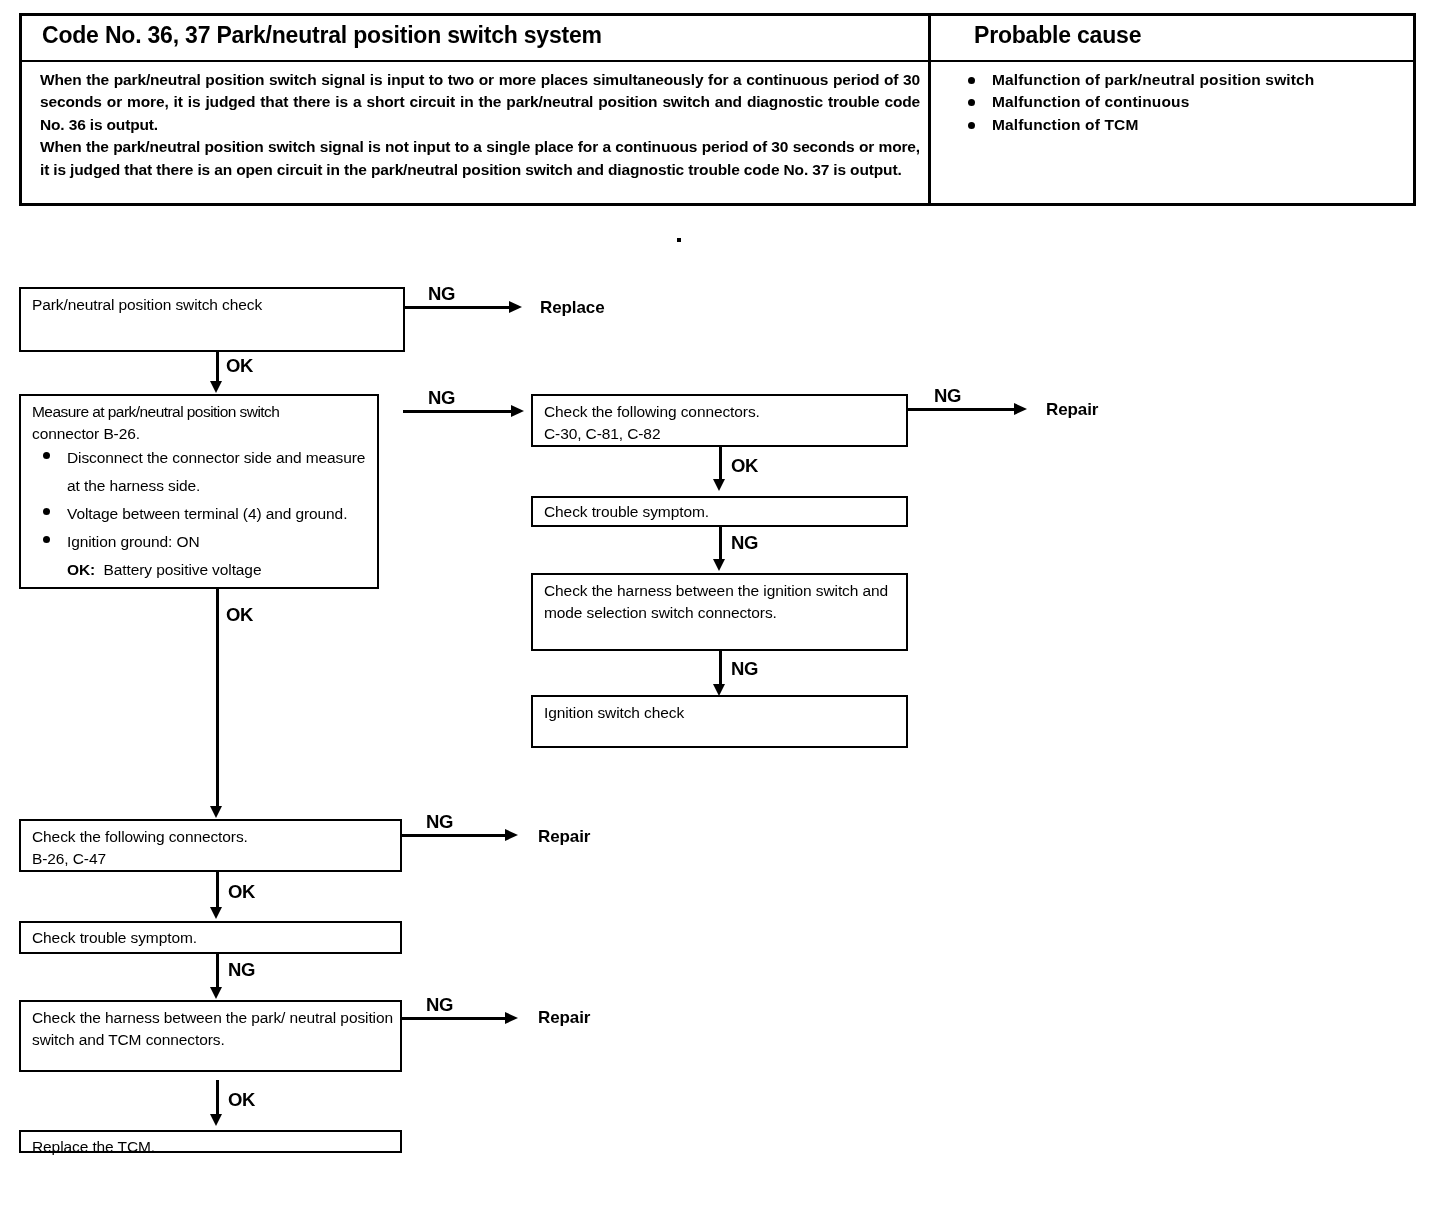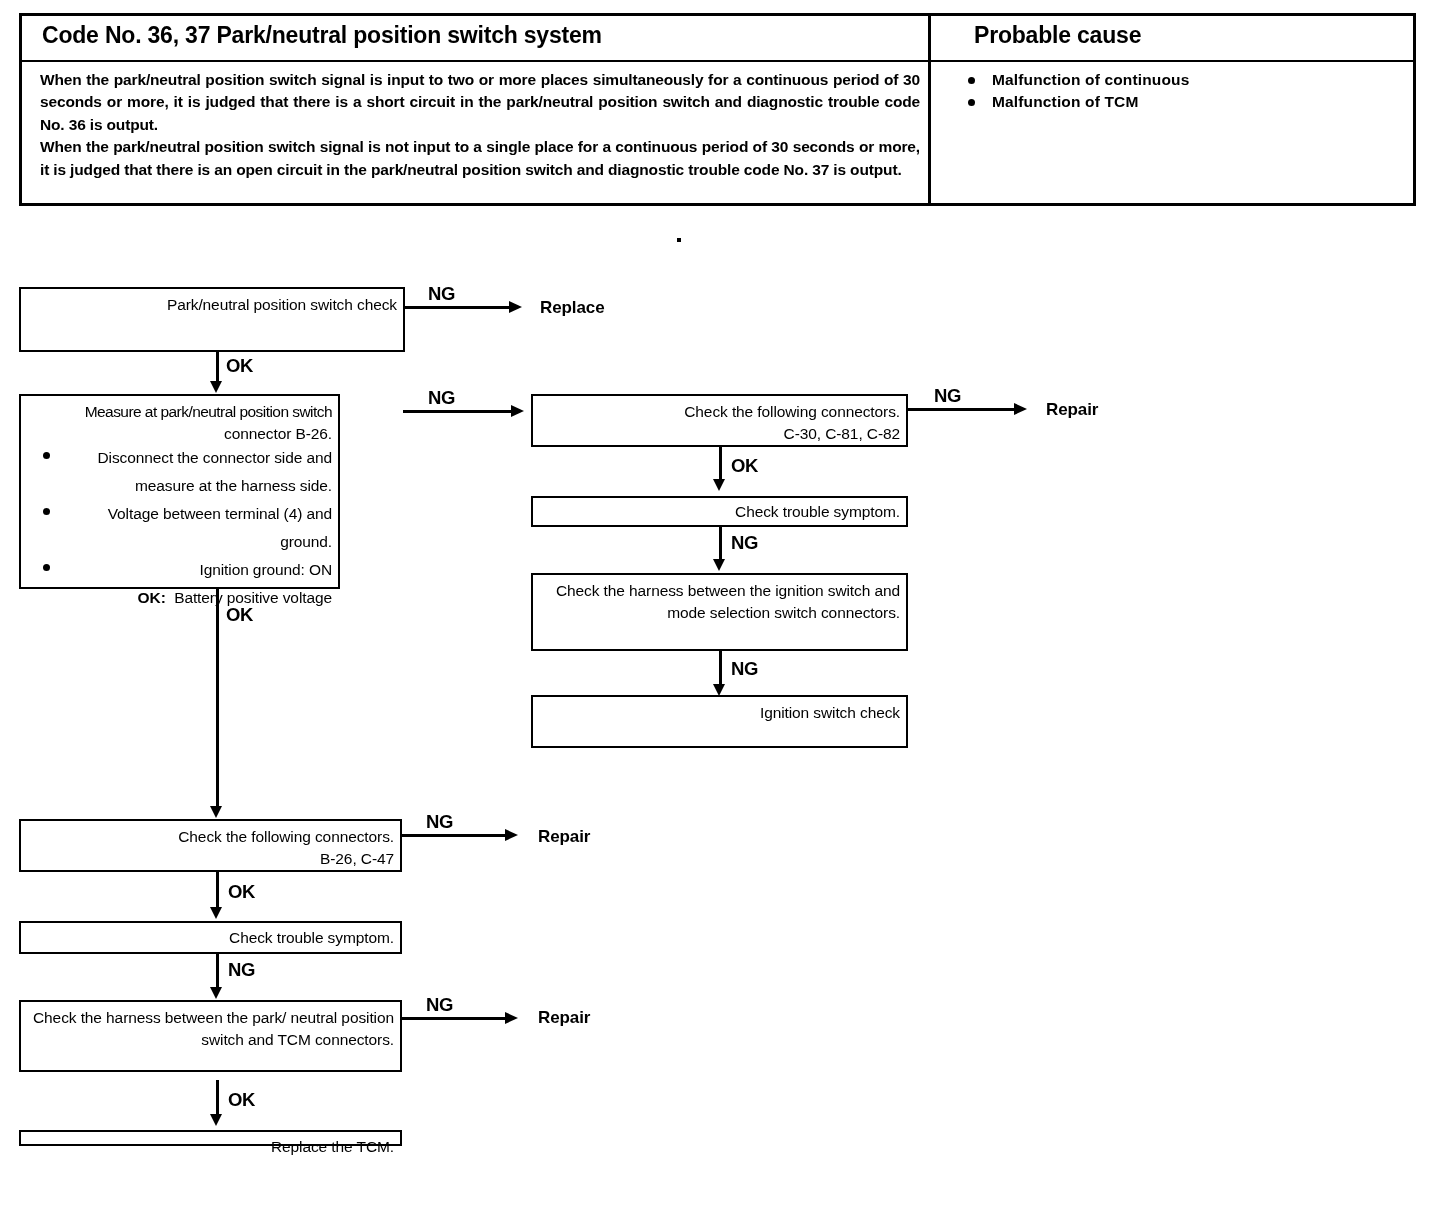--- a/index.html
+++ b/index.html
@@ -110,21 +110,20 @@
     background: #fff;
   }
   .fbox .txt {
     position: absolute;
     left: 11px;
     top: 5px;
     right: 6px;
     font-size: 15.5px;
     line-height: 21.5px;
     letter-spacing: -0.1px;
-    text-align: right;
   }
   .tight { letter-spacing: -0.55px; }
 
   .blist {
     margin: 0;
     padding: 0;
     list-style: none;
   }
   .blist li {
     position: relative;
@@ -203,20 +202,24 @@
 
   <div class="desc-cell">
     <p>When the park/neutral position switch signal is input to two or more places simultaneously for a continuous period of 30 seconds or more, it is judged that there is a short circuit in the park/neutral position switch and diagnostic trouble code No. 36 is output.</p>
     <p>When the park/neutral position switch signal is not input to a single place for a continuous period of 30 seconds or more, it is judged that there is an open circuit in the park/neutral position switch and diagnostic trouble code No. 37 is output.</p>
   </div>
 
   <div class="cause-cell">
     <ul class="cause-list">
       <li>
         <span class="bullet"></span>
+        <span>Malfunction of park/neutral position switch</span>
+      </li>
+      <li>
+        <span class="bullet"></span>
         <span>Malfunction of continuous</span>
       </li>
       <li>
         <span class="bullet"></span>
         <span>Malfunction of TCM</span>
       </li>
     </ul>
   </div>
 </div>
 
@@ -228,21 +231,21 @@
 
 <div class="hline" style="left:405px; top:306px; width:106px;"></div>
 <div class="arrow-right" style="left:509px; top:301px;"></div>
 <div class="edge-label" style="left:428px; top:283px;">NG</div>
 <div class="term-label" style="left:540px; top:298px;">Replace</div>
 
 <div class="vline" style="left:216px; top:352px; height:32px;"></div>
 <div class="arrow-down" style="left:210px; top:381px;"></div>
 <div class="edge-label" style="left:226px; top:355px;">OK</div>
 
-<div class="fbox" style="left:19px; top:394px; width:321px; height:195px;">
+<div class="fbox" style="left:19px; top:394px; width:360px; height:195px;">
   <div class="txt">
     <div class="tight">Measure at park/neutral position switch</div>
     <div>connector B-26.</div>
     <ul class="blist">
       <li>
         <span class="bullet"></span>
         <span>Disconnect the connector side and measure at the harness side.</span>
       </li>
       <li>
         <span class="bullet"></span>
@@ -331,15 +334,15 @@
 
 <div class="hline" style="left:402px; top:1017px; width:105px;"></div>
 <div class="arrow-right" style="left:505px; top:1012px;"></div>
 <div class="edge-label" style="left:426px; top:994px;">NG</div>
 <div class="term-label" style="left:538px; top:1008px;">Repair</div>
 
 <div class="vline" style="left:216px; top:1080px; height:37px;"></div>
 <div class="arrow-down" style="left:210px; top:1114px;"></div>
 <div class="edge-label" style="left:228px; top:1089px;">OK</div>
 
-<div class="fbox" style="left:19px; top:1130px; width:383px; height:16px;">
+<div class="fbox" style="left:19px; top:1130px; width:383px; height:23px;">
   <div class="txt" style="top:4px;">Replace the TCM.</div>
 </div>
 
 </body></html>

